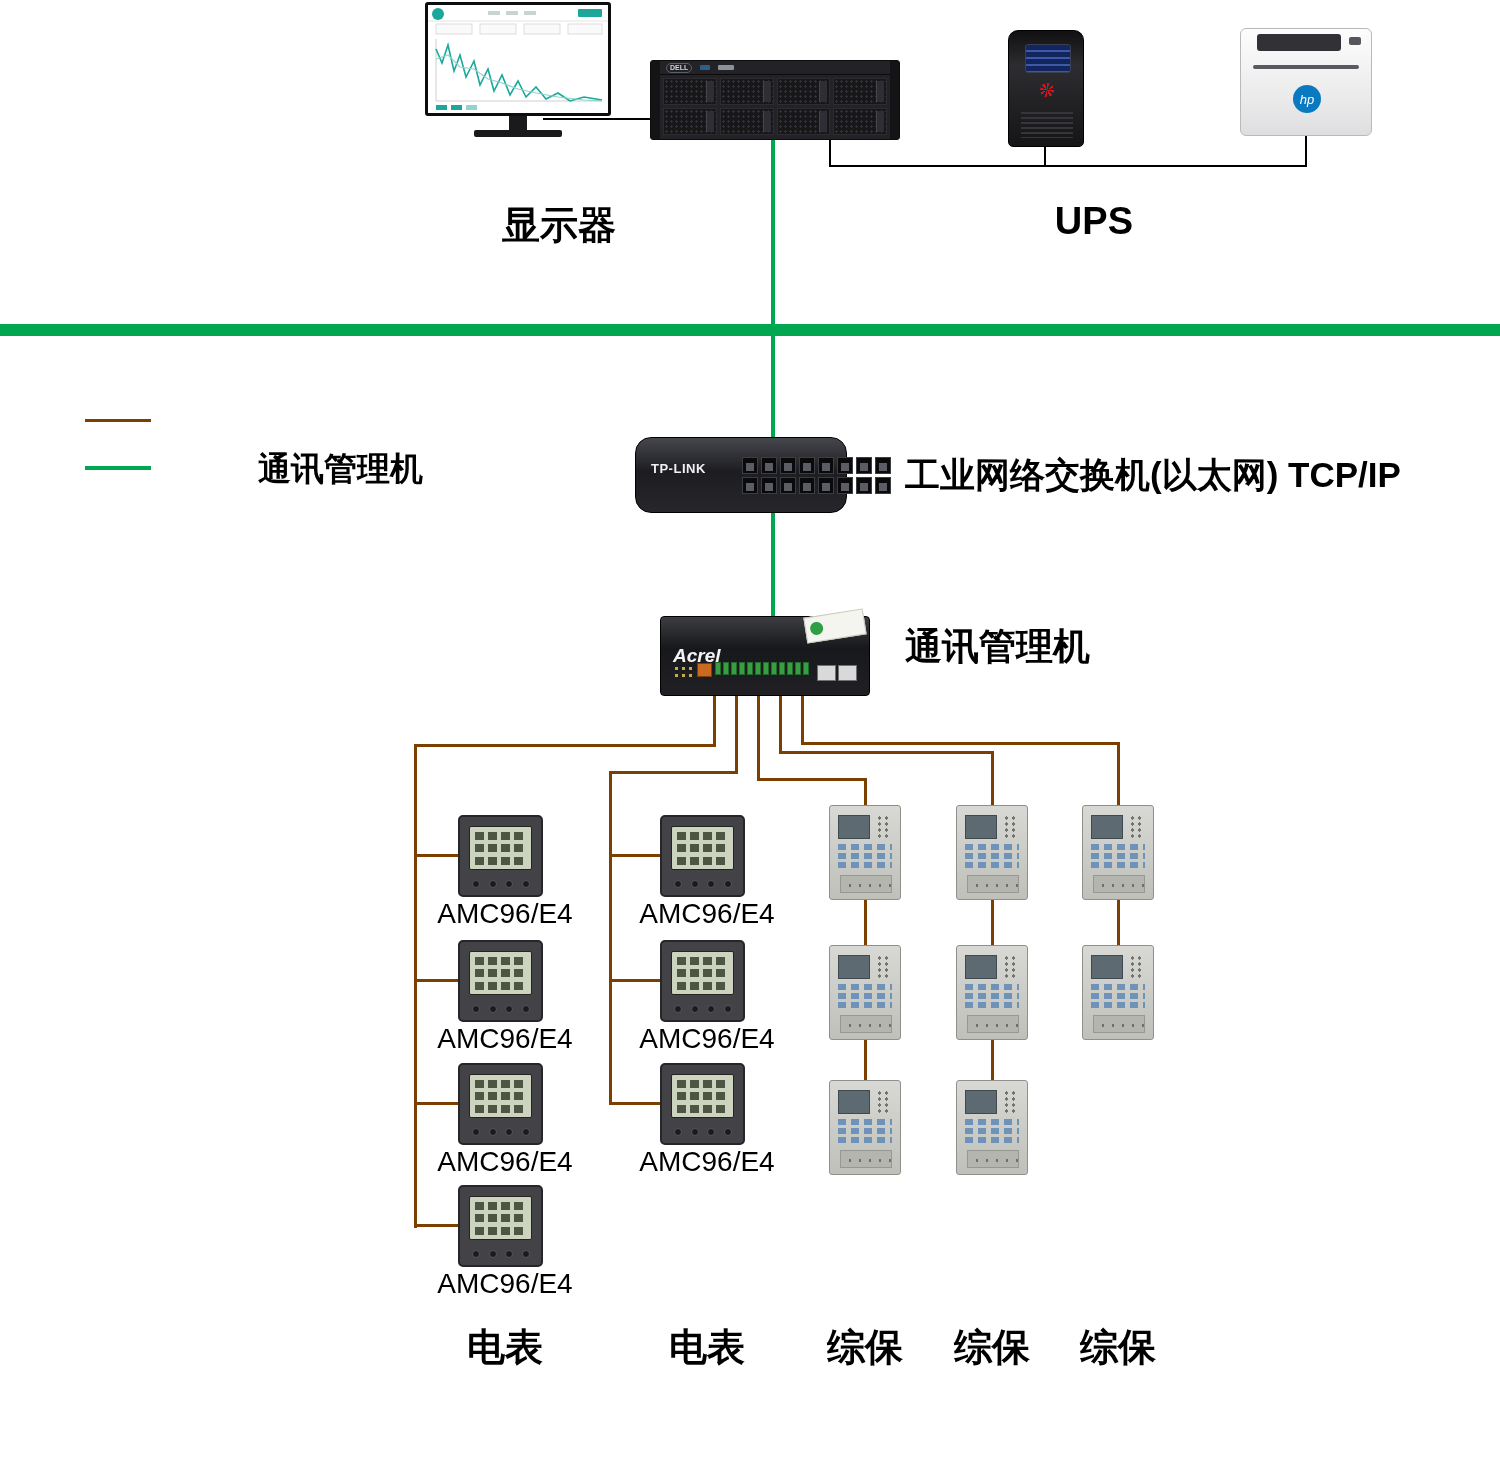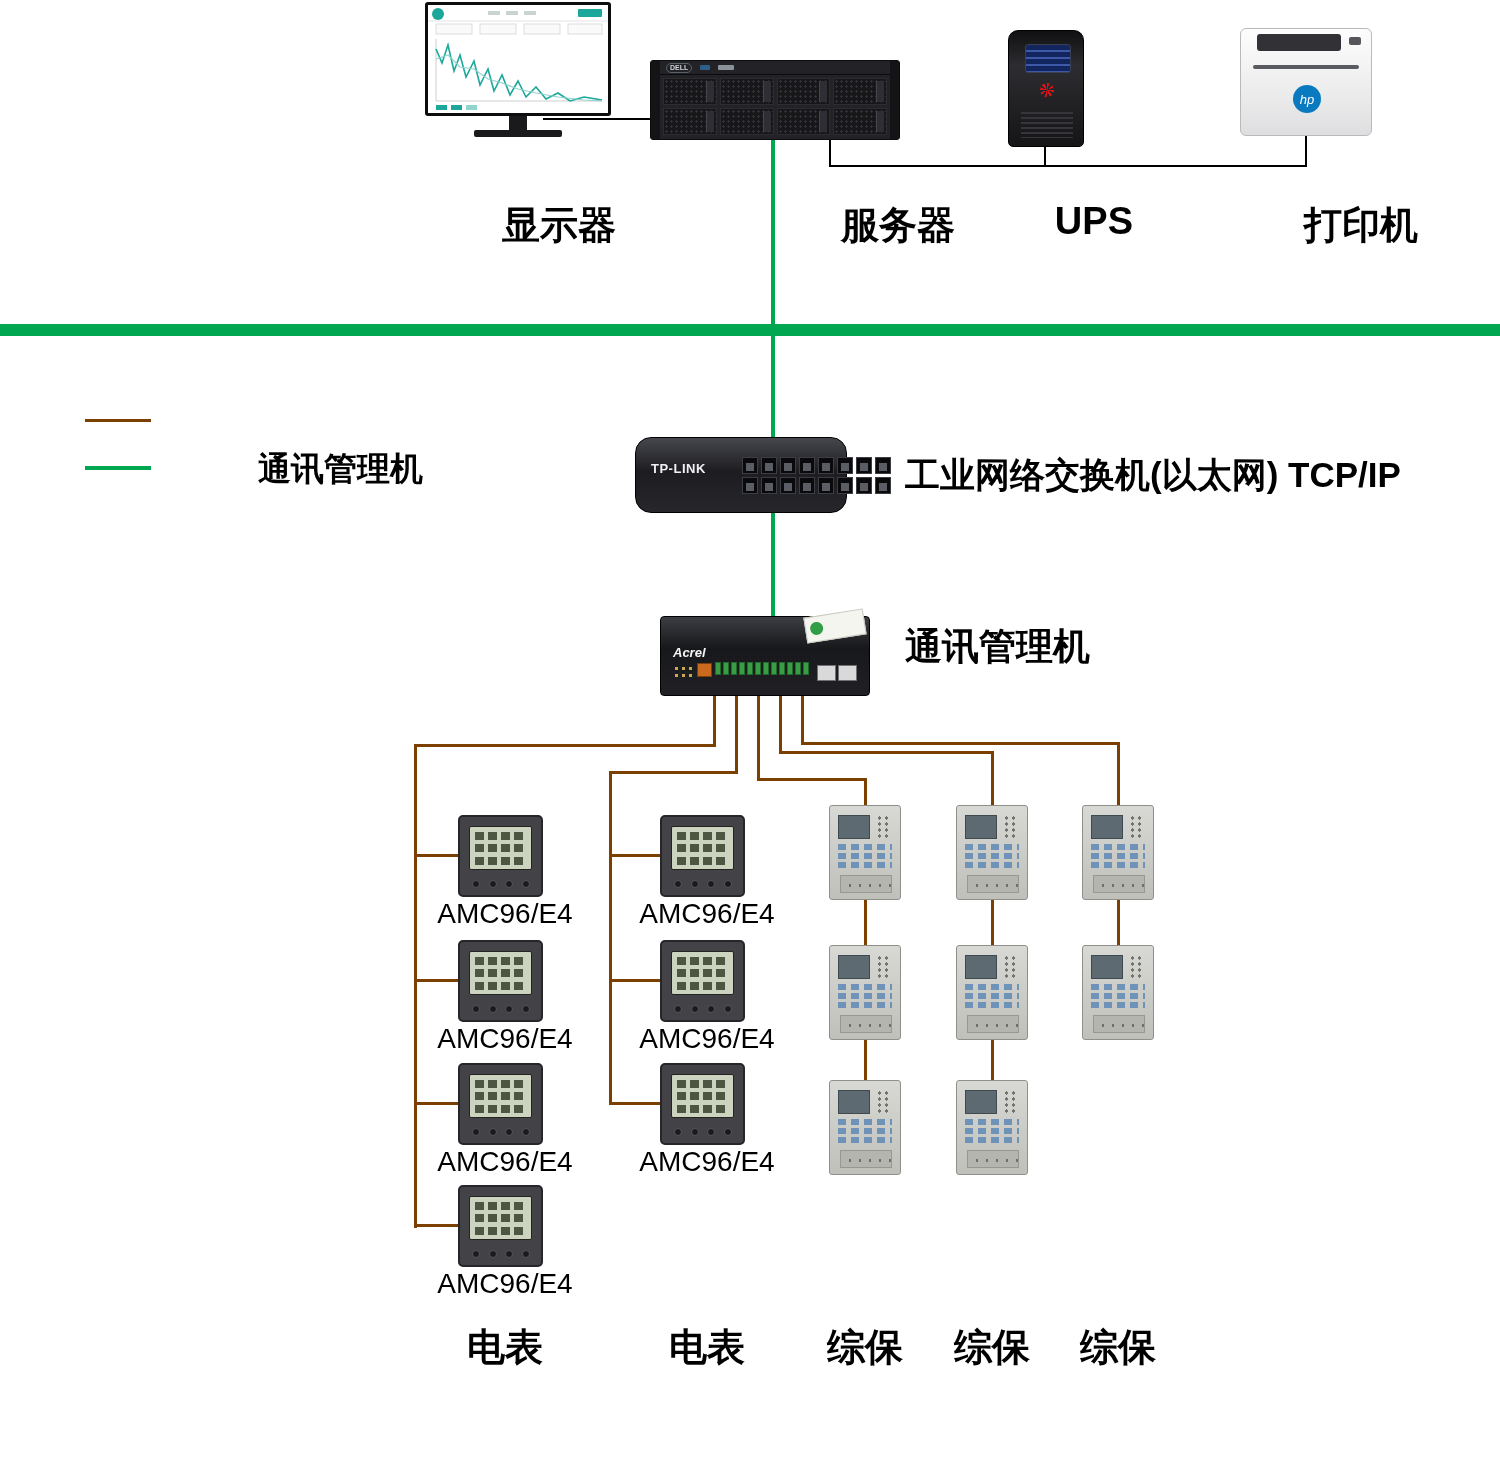--- a/index.html
+++ b/index.html
@@ -79,21 +79,21 @@
   .switch-brand{position:absolute;left:15px;top:23px;color:#f0f0f2;font-weight:bold;font-size:13px;letter-spacing:.5px;}
   .switch-ports{position:absolute;left:106px;top:19px;display:grid;
                 grid-template-columns:repeat(8,16px);grid-template-rows:repeat(2,17px);gap:3px;}
   .switch-ports i{display:block;background:#0a0a0c;border:1px solid #3d3d44;position:relative;}
   .switch-ports i::after{content:"";position:absolute;left:3px;top:5px;right:3px;bottom:2px;background:#5b5d64;}
 
   
   .gateway{position:absolute;left:660px;top:616px;width:210px;height:80px;
            background:linear-gradient(180deg,#3d3e43,#17181b 40%,#212125);
            border:1px solid #000;border-radius:4px;box-sizing:border-box;}
-  .gw-brand{position:absolute;left:12px;top:28px;color:#f4f4f4;font-size:13px;font-weight:bold;font-style:italic;text-align:center;}
+  .gw-brand{position:absolute;left:12px;top:28px;color:#f4f4f4;font-size:19px;font-weight:bold;font-style:italic;text-align:center;}
   .gw-orange{position:absolute;left:36px;top:46px;width:13px;height:12px;background:#c96a1f;border:1px solid #7c3d0d;}
   .gw-terms{position:absolute;left:54px;top:45px;display:flex;gap:2px;}
   .gw-terms i{display:block;width:6px;height:13px;background:#3b9c46;border:1px solid #1f6b2a;box-sizing:border-box;}
   .gw-eth{position:absolute;top:48px;width:17px;height:14px;background:#d9d9d9;border:1px solid #6f6f74;}
   .gw-eth.e1{left:156px;} .gw-eth.e2{left:177px;}
   .gw-leds{position:absolute;left:12px;top:48px;width:20px;height:14px;
            background-image:radial-gradient(circle 1.5px,#caa84c 95%,transparent);background-size:7px 7px;}
   .gw-sticker{position:absolute;right:4px;top:-4px;width:58px;height:24px;background:#f5f5ef;
               border:1px solid #c9c9c2;transform:rotate(-9deg);}
   .gw-sticker::after{content:"";position:absolute;left:4px;top:5px;width:13px;height:13px;border-radius:50%;
@@ -229,23 +229,21 @@
   <div class="printer">
     <div class="printer-tray"></div>
     <div class="printer-btn"></div>
     <div class="printer-slot"></div>
     <div class="printer-logo">
       <span>hp</span>
     </div>
   </div>
 
   <div class="lbl dev-lbl" style="left:416px;top:200px;width:200px">显示器</div>
-  <div class="lbl dev-lbl" style="left:755px;top:200px;width:200px">服务器</div>
   <div class="lbl dev-lbl" style="left:953px;top:200px;width:180px">UPS</div>
-  <div class="lbl dev-lbl" style="left:1218px;top:200px;width:200px">打印机</div>
 
   <div class="swatch" style="left:85px;top:419px;width:66px;height:3px;background:var(--rs485-brown,#7B3F00)"></div>
   <div class="swatch" style="left:85px;top:466px;width:66px;height:4px;background:var(--ethernet-green,#00A650)"></div>
   <div class="lbl legend-lbl" style="left:258px;top:447px">通讯管理机</div>
 
   <div class="switch">
     <div class="switch-brand">TP-LINK</div>
     <div class="switch-ports">
       <i></i>
         <i></i>

